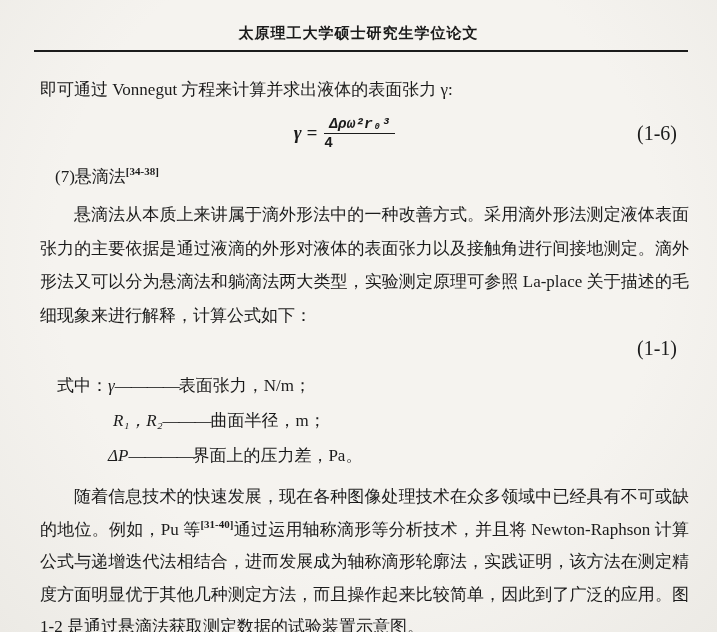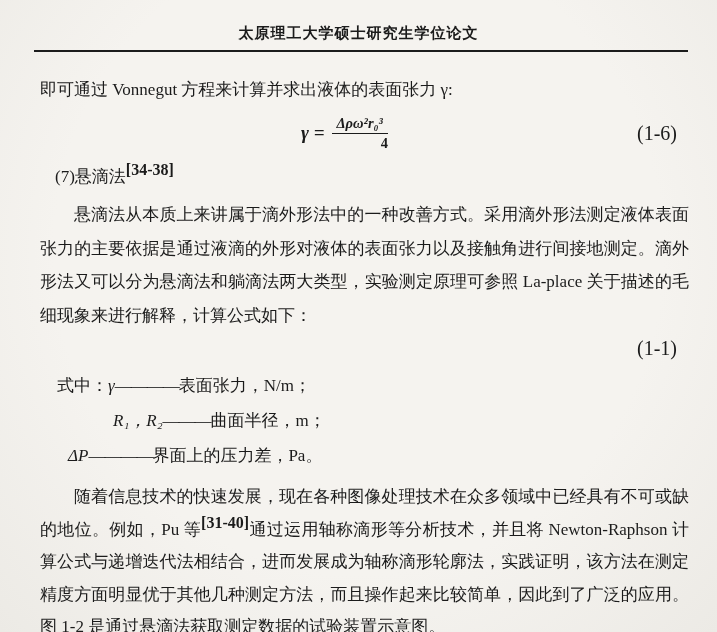--- a/index.html
+++ b/index.html
@@ -34,56 +34,56 @@
     font-weight: 500;
   }
   .intro { margin: 0; line-height: 24px; }
   
   .eq-row { position: relative; height: 46px; margin-top: 8px; }
   .eq-center {
     position: absolute; left: 0; right: 40px; top: 0; bottom: 0;
     display: flex; justify-content: center; align-items: center; gap: 7px;
   }
   .eq-lhs { font-style: italic; font-size: 19px; font-weight: 600; }
-  .frac { display: inline-block; text-align: right; vertical-align: middle; }
+  .frac { display: inline-block; text-align: left; vertical-align: middle; font-family: Liberation Mono, monospace; }
   .frac .num {
     display: block; font-style: italic; font-size: 14.5px; font-weight: 600;
     border-bottom: 1.6px solid #1b1b1b; padding: 0 5px 1px 5px;
   }
   .frac .den {
     display: block; font-size: 14.5px; font-weight: 600; padding-top: 1px;
   }
   .eq-label {
     position: absolute; right: 12px; top: 50%; transform: translateY(-50%);
     font-size: 20px;
   }
   .eq-row-flat { position: relative; height: 26px; margin-top: 3px; }
   .eq-expr {
     position: absolute; left: 0; right: 40px; text-align: center;
     font-style: italic; font-size: 16.5px; font-weight: 600; letter-spacing: .5px;
   }
   .eq-row-flat .eq-label { top: 2px; transform: none; }
   
   .section-heading { margin: 8px 0 0 15px; line-height: 26px; }
-  sup.ref { font-size: 16px; font-weight: 700; vertical-align: super; line-height: 0; }
+  sup.ref { font-size: 11px; font-weight: 700; vertical-align: super; line-height: 0; }
   
   .para {
     margin: 8px 0 0 0;
     text-indent: 2em;
     text-align: justify;
     line-height: 33.5px;
   }
   .para2 { line-height: 32.5px; }
   
   .defs { margin-top: 7px; }
   .def-row { line-height: 35px; white-space: nowrap; }
   .def-row .term { font-style: italic; }
   .def-row-0 { margin-left: 17px; }
   .def-row-1 { margin-left: 73px; }
-  .def-row-2 { margin-left: 28px; }
+  .def-row-2 { margin-left: 68px; }
   .dash { letter-spacing: -1px; }
 </style>
 </head>
 <body>
 
 <div class="page">
 
   <div class="page-header">
     <div class="title">太原理工大学硕士研究生学位论文</div>
     <div class="header-rule"></div>

